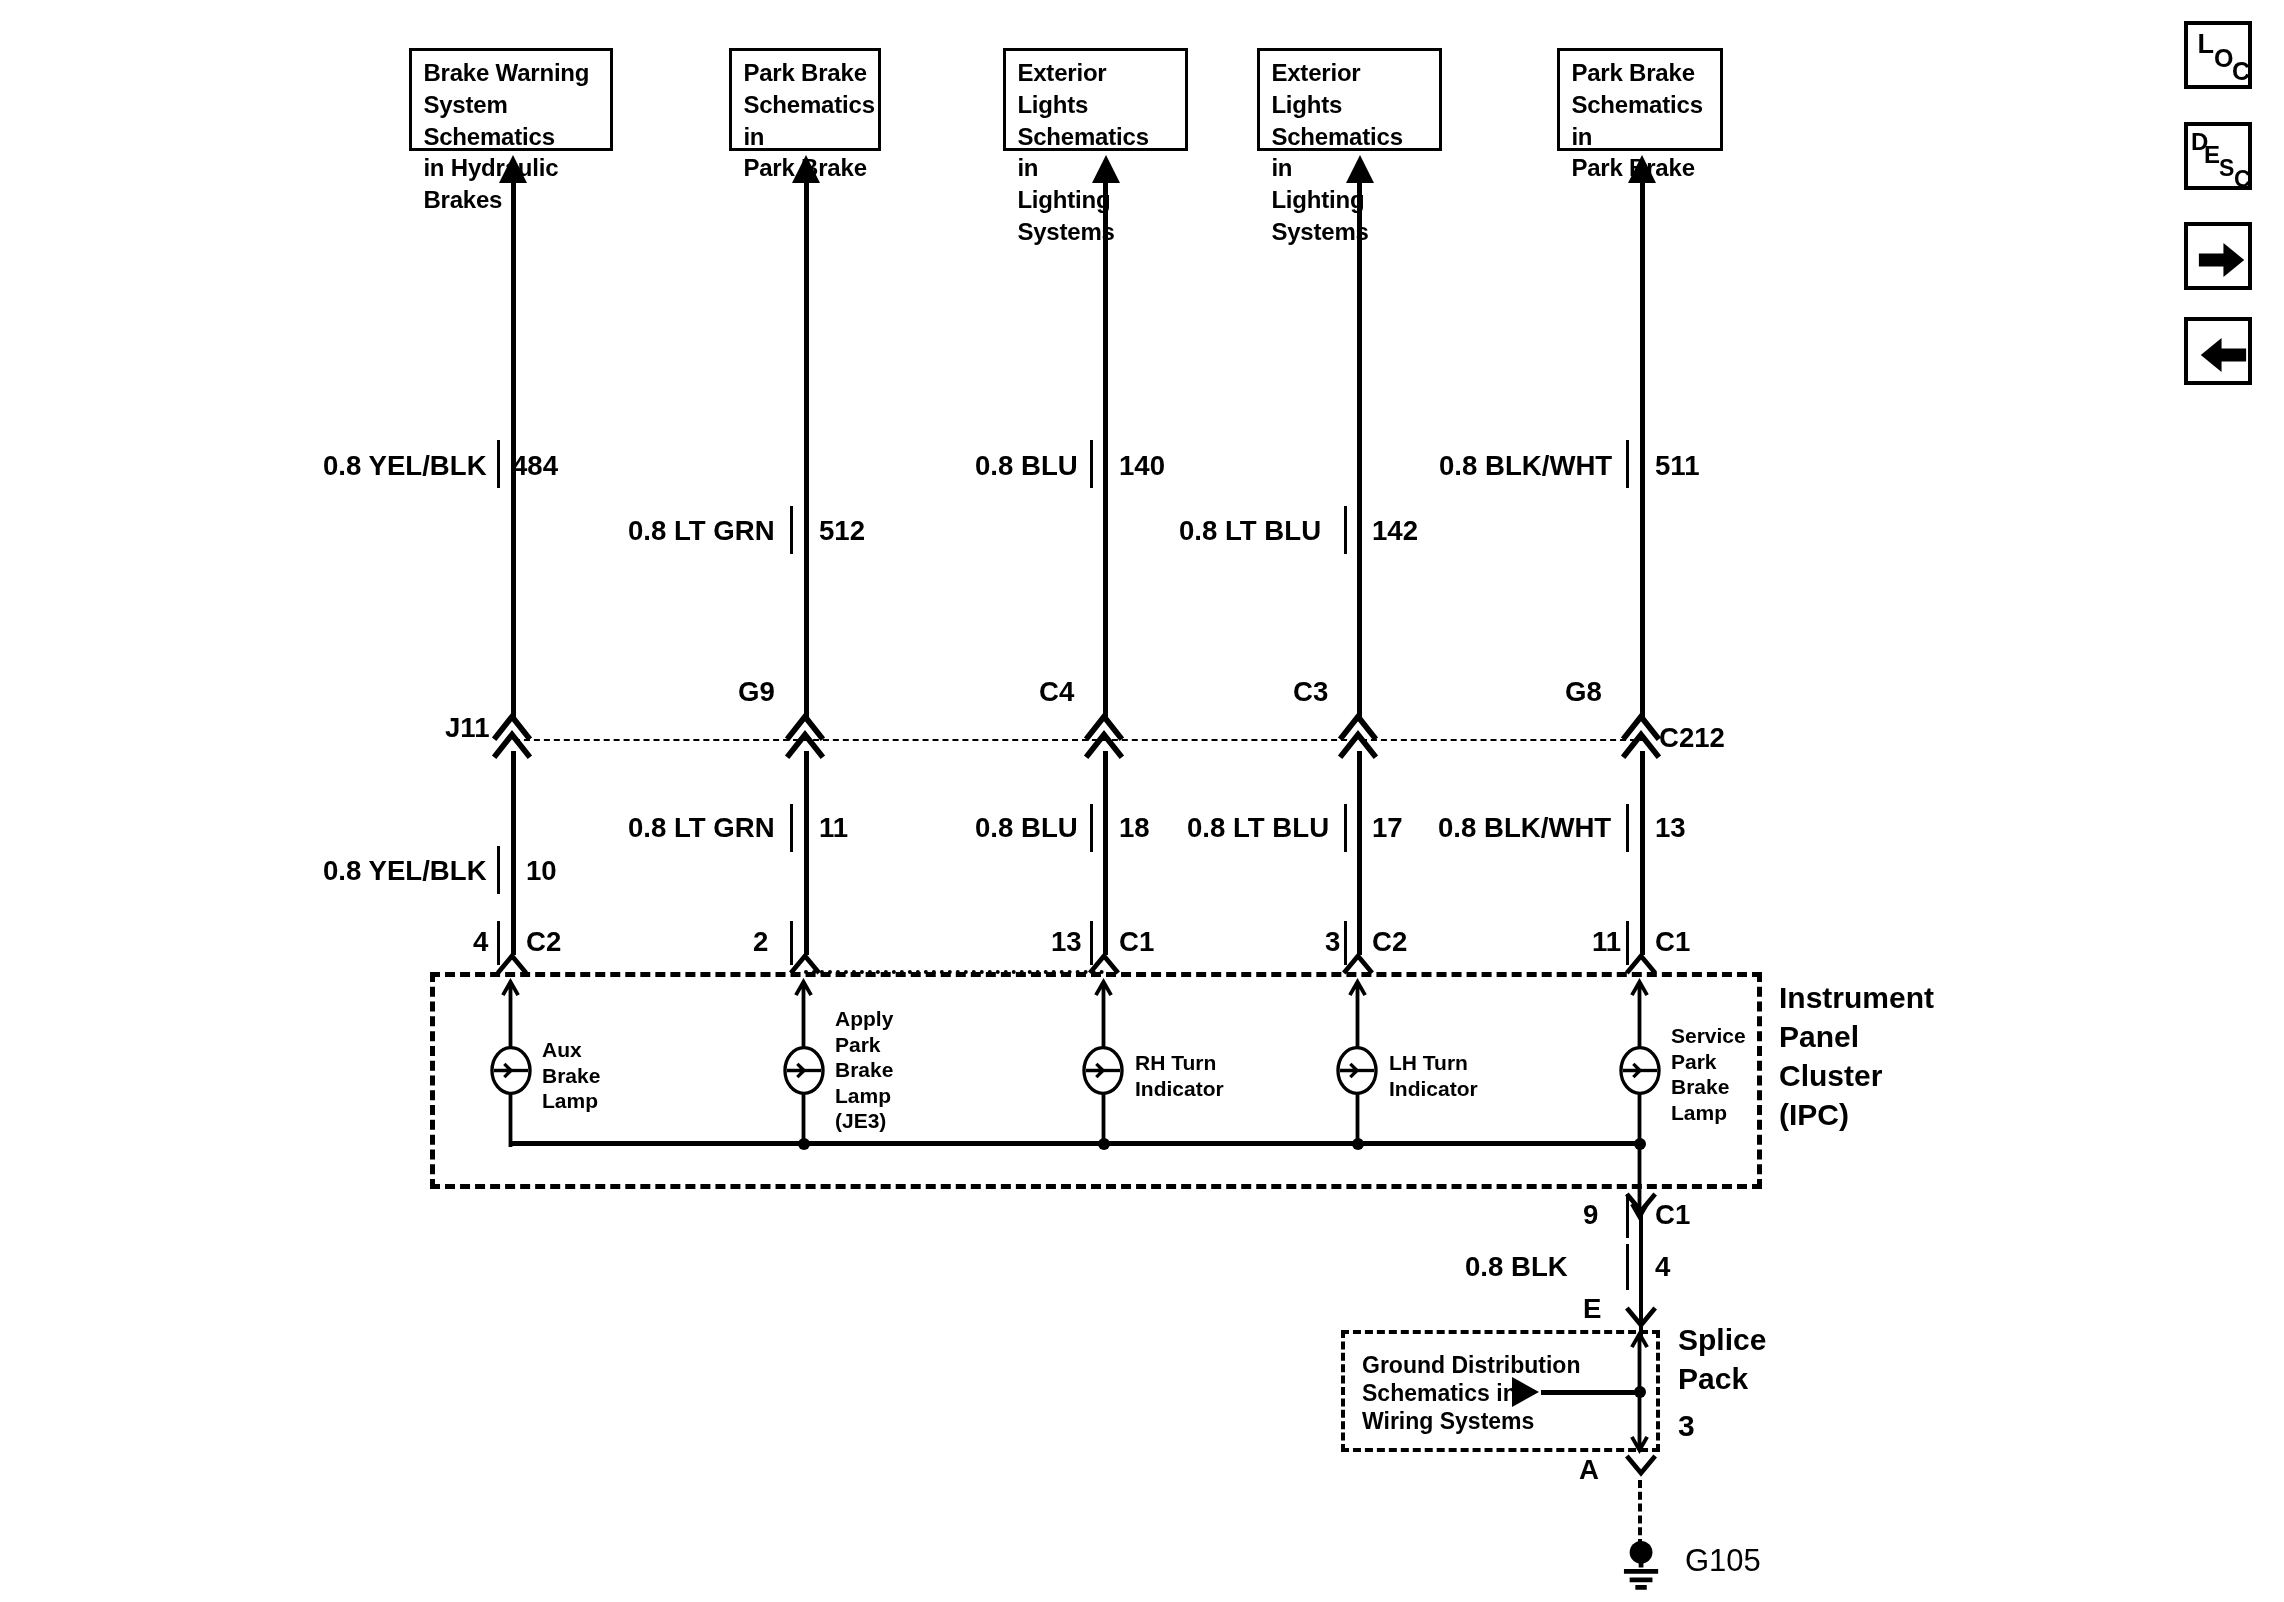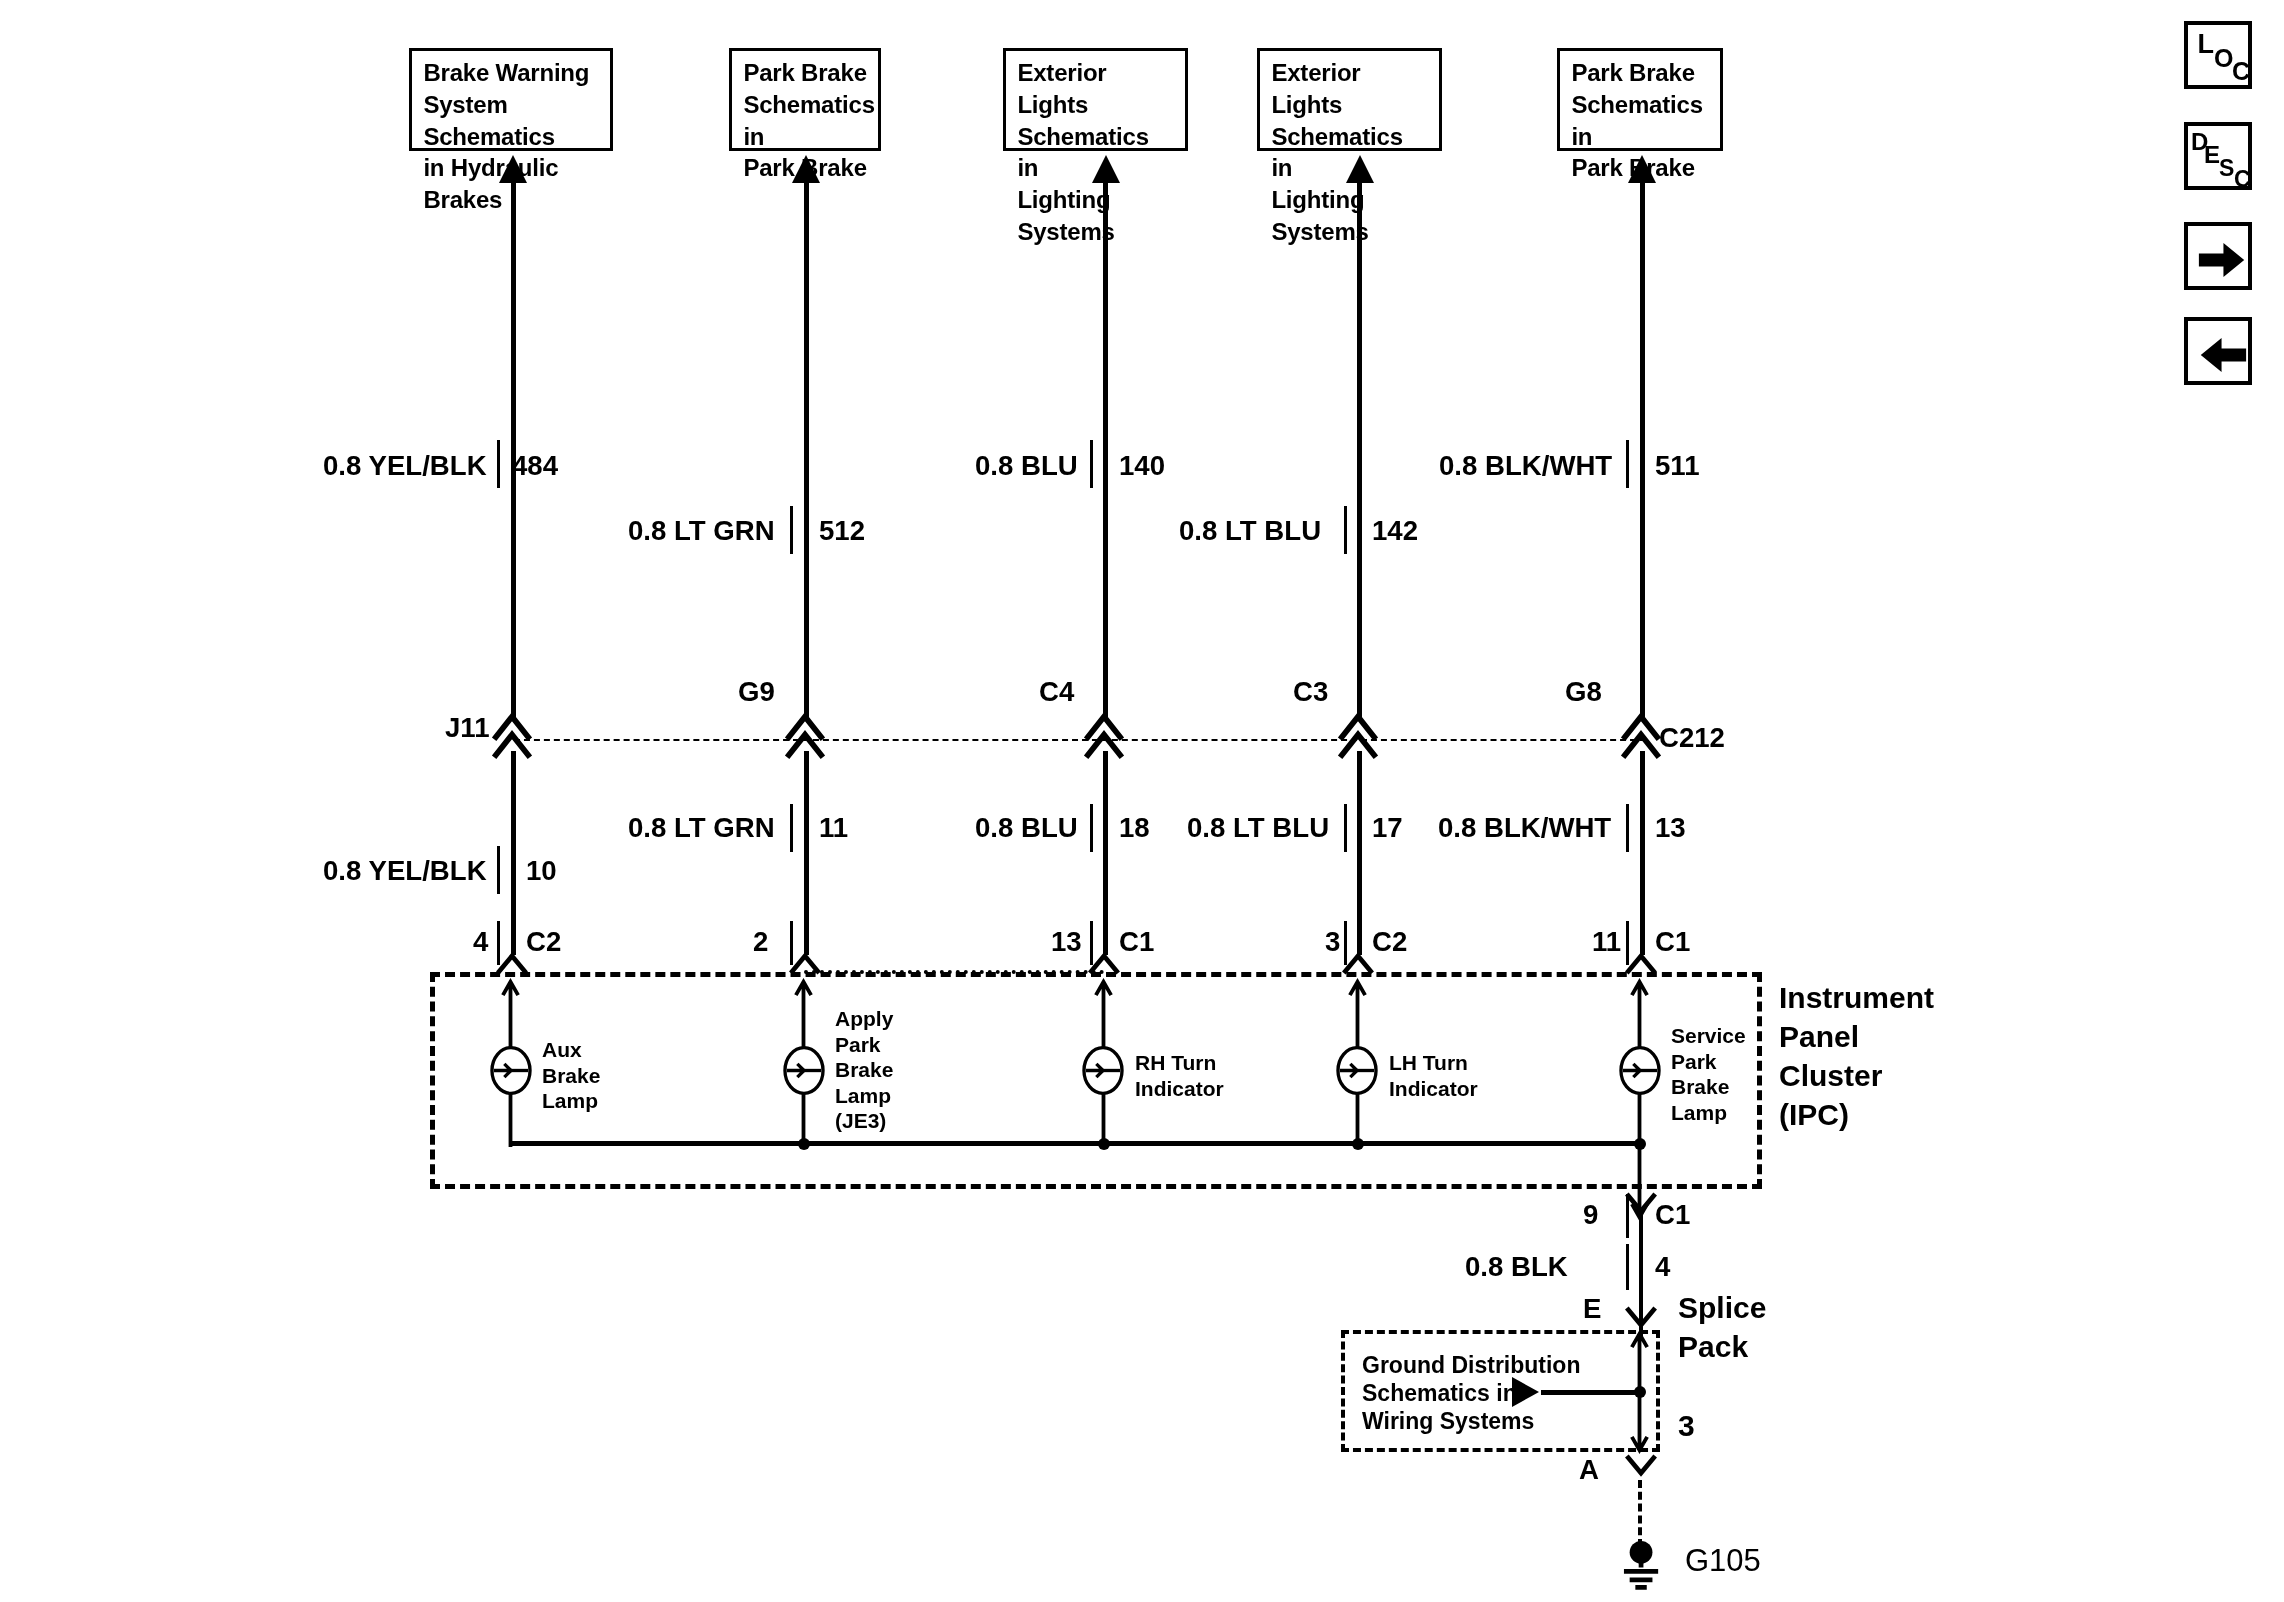--- a/index.html
+++ b/index.html
@@ -405,21 +405,21 @@
 Wiring Systems</div>
 
   <svg class="thinarrow" style="left:1626px;top:1330px;" width="27" height="124" viewBox="0 0 28 130">
     <path d="M14 6 L14 124 M6 18 L14 4 L22 18 M6 112 L14 126 L22 112" stroke="#000" stroke-width="4" fill="none"></path>
   </svg>
 
   <div class="hbar" style="left:1541px;top:1390px;width:101px;height:4.8px;"></div>
   <div class="arrowhead-right" style="left:1512px;top:1377px;"></div>
   <div class="dot" style="left:1634px;top:1386px;"></div>
 
-  <div class="lbl-big" style="left:1678px;top:1288px;">Splice
+  <div class="lbl-big" style="left:1678px;top:1320px;">Splice
 Pack</div>
   <div class="lbl-big" style="left:1678px;top:1406px;">3</div>
 
   <svg class="chev" style="left:1624px;top:1453px;" width="34" height="25" viewBox="0 0 36 26">
       <path d="M3 3 L18 21 L33 3" stroke="#000" stroke-width="5" fill="none"></path>
     </svg>
   <div class="lbl" style="left:1579px;top:1455px;">A</div>
 
   <div class="abs" style="left:1638px;top:1480px;width:0;height:67px;border-left:4.8px dashed #000;"></div>
 

